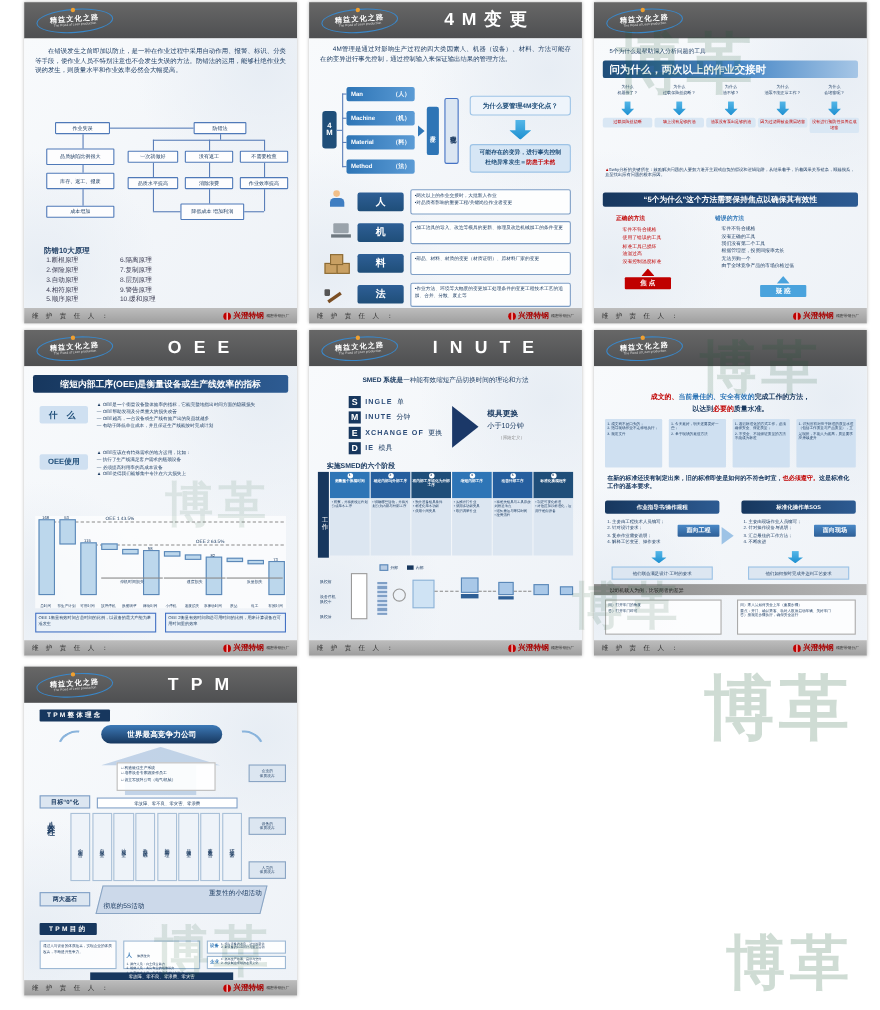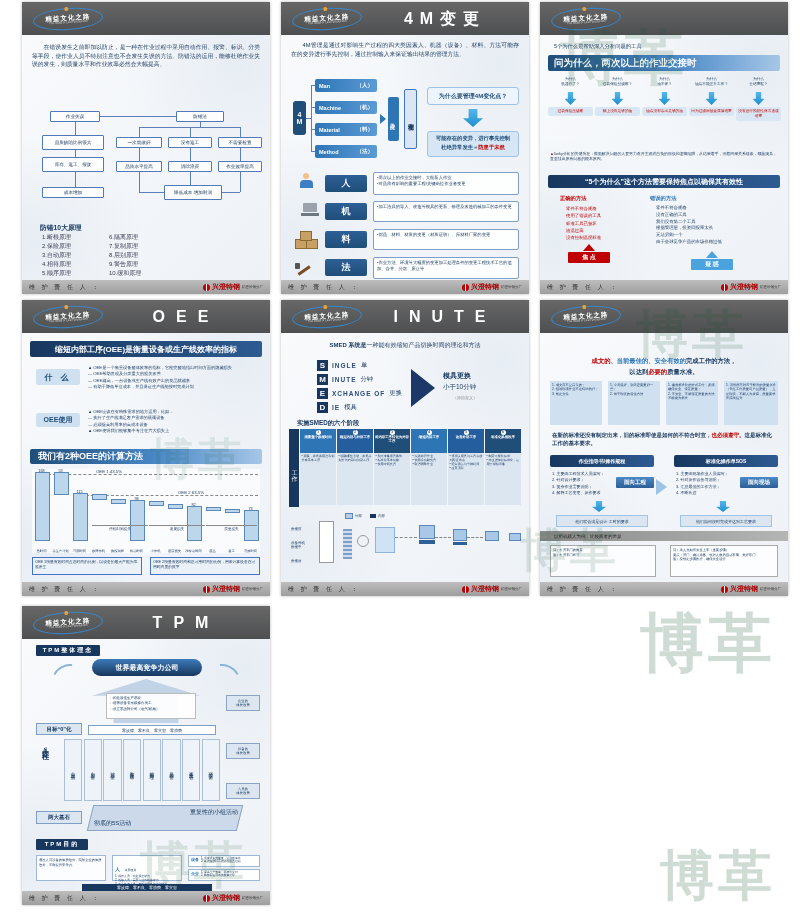--- a/index.html
+++ b/index.html
@@ -323,21 +323,20 @@
     <div class="abs" style="left:14px;top:36px;width:44px;height:16px;background:#cfe0f1;color:#1f4e79;font-weight:bold;font-size:8px;letter-spacing:3px;display:flex;align-items:center;justify-content:center;border-radius:2px">什 么</div>
     <div class="abs pre" style="left:66px;top:32px;right:6px;font-size:4.2px;line-height:1.5;color:#17375e">▲ OEE是一个衡量设备整体效率的指标，它能完整地指出时间方面的隐藏损失
 — OEE帮助发现及分类重大的损失改善
 — OEE越高，一台设备或生产线有效产出的良品就越多
 — 有助于降低单位成本，并且保证生产线能按时完成计划</div>
     <div class="abs" style="left:14px;top:80px;width:44px;height:14px;background:#cfe0f1;color:#1f4e79;font-weight:bold;font-size:7px;display:flex;align-items:center;justify-content:center;border-radius:2px">OEE使用</div>
     <div class="abs pre" style="left:66px;top:76px;right:6px;font-size:4.2px;line-height:1.5;color:#17375e">▲ OEE应该在有特殊需求的地方运用，比如：
 — 执行了生产线满足客户需求的瓶颈设备
 — 必须提高利用率的高成本设备
 ▲ OEE使得我们能够集中专注在六大损失上</div>
-    <div class="abs banner-blue" style="left:8px;top:116px;right:8px;height:15px;font-size:9px;padding-left:8px">我们有2种OEE的计算方法</div>
 
     <div class="abs" style="left:10px;top:136px;width:228px;height:84px;background:rgba(255,255,255,.65)">
       <div class="dash" style="left:6px;right:2px;top:5px"></div>
       <div class="abs" style="left:64px;top:0;font-size:4.3px;color:#17375e">OEE 1 43.5%</div>
       <div class="dash" style="left:44px;right:2px;top:26px"></div>
       <div class="abs" style="left:146px;top:21px;font-size:4.3px;color:#17375e">OEE 2 63.5%</div>
       <div class="bar" style="left:3px;height:67px;bottom:12px"></div>
       <div class="bar" style="left:22px;height:21px;bottom:58px"></div>
       <div class="bar" style="left:41px;height:46px;bottom:12px"></div>
       <div class="bar" style="left:60px;height:4px;bottom:53px"></div>

